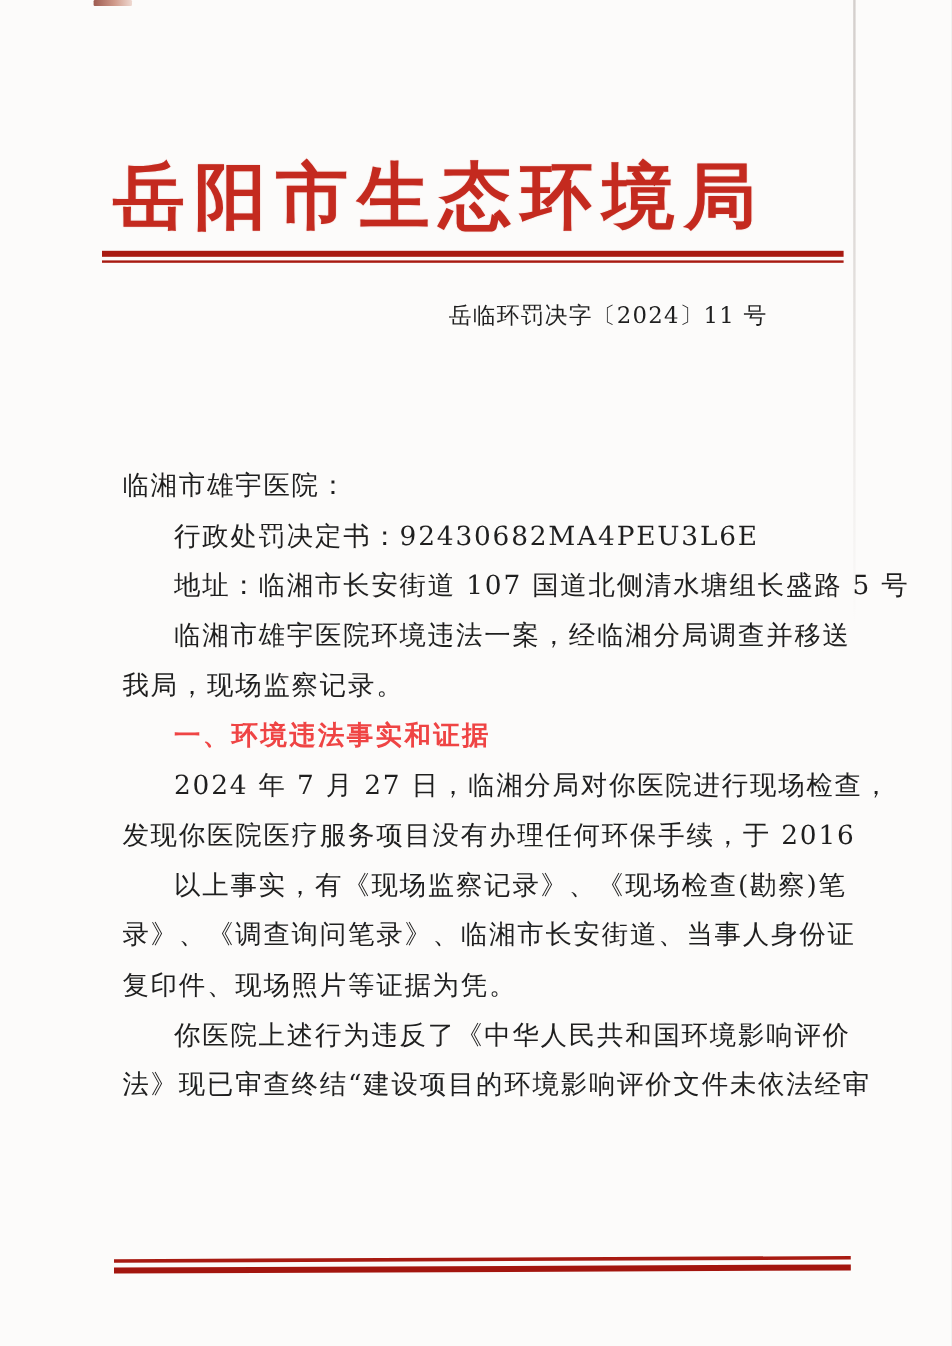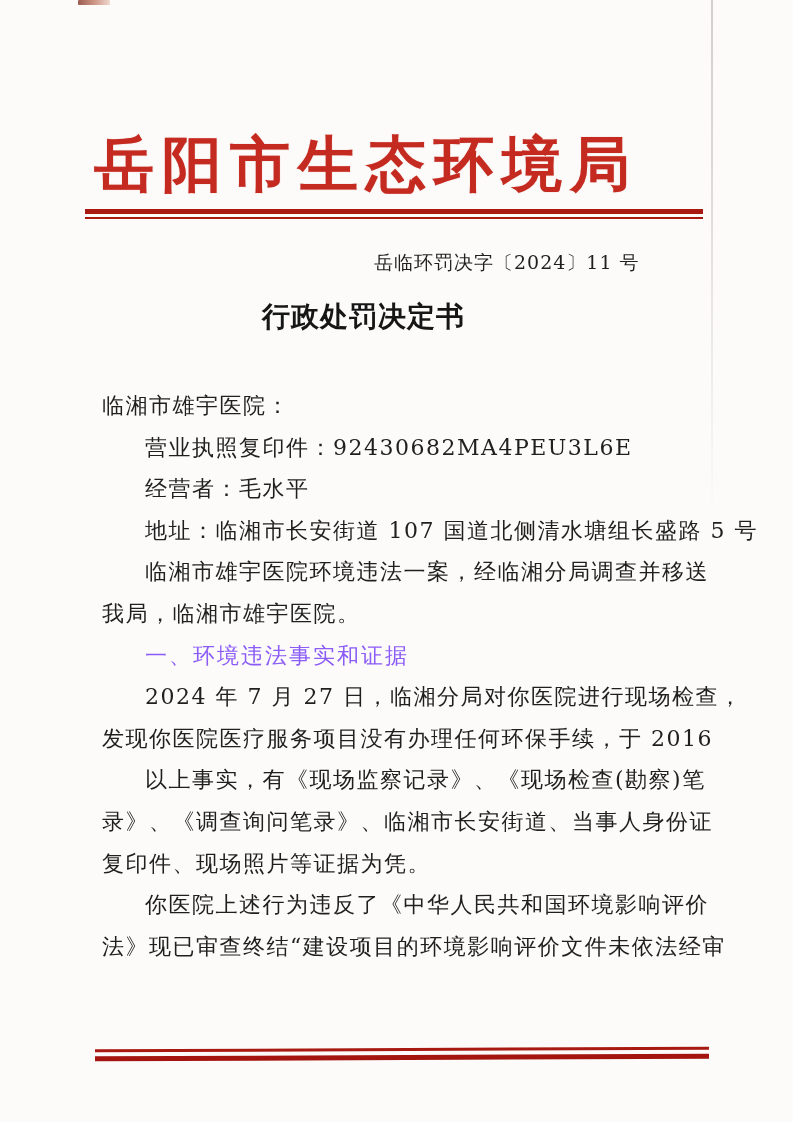--- a/index.html
+++ b/index.html
@@ -55,21 +55,21 @@
     position:absolute;left:102px;top:385px;width:620px;
   }
   .body-line{
     height:41.6px;line-height:41.6px;
     font-size:22px;letter-spacing:1.5px;white-space:pre;
     color:var(--text-color);
   }
   .body-line.indent{padding-left:43px;}
   .body-line.heading{
     font-family:"DejaVu Sans","Liberation Sans",sans-serif;
-    font-weight:400;letter-spacing:2px;color:#8b5cf6;
+    font-weight:700;letter-spacing:2px;color:#ef4444;
   }
   
   .bottom-rules{
     position:absolute;left:95px;top:1047px;width:614px;height:14px;
     transform:rotate(-0.25deg);
   }
   .rule-bottom-thin{position:absolute;left:0;top:1px;width:100%;height:2.5px;background:var(--rule-red);}
   .rule-bottom-thick{position:absolute;left:0;top:8px;width:100%;height:5px;background:#a3150e;}
 </style>
 </head>
@@ -80,29 +80,27 @@
   <div class="top-smudge"></div>
   <div class="edge-line"></div>
 
   <div class="agency-name">岳阳市生态环境局</div>
 
   <div class="rule rule-top-thick"></div>
   <div class="rule rule-top-thin"></div>
 
   <div class="doc-number">岳临环罚决字〔2024〕11 号</div>
 
-  <div class="doc-title">行政处罚决定书</div>
 
   <div class="document-body">
       <div class="body-line">临湘市雄宇医院：</div>
-      <div class="body-line indent">营业执照复印件：92430682MA4PEU3L6E</div>
-      <div class="body-line indent">经营者：毛水平</div>
+      <div class="body-line indent">行政处罚决定书：92430682MA4PEU3L6E</div>
       <div class="body-line indent">地址：临湘市长安街道 107 国道北侧清水塘组长盛路 5 号</div>
       <div class="body-line indent">临湘市雄宇医院环境违法一案，经临湘分局调查并移送</div>
-      <div class="body-line">我局，临湘市雄宇医院。</div>
+      <div class="body-line">我局，现场监察记录。</div>
       <div class="body-line indent heading">一、环境违法事实和证据</div>
       <div class="body-line indent">2024 年 7 月 27 日，临湘分局对你医院进行现场检查，</div>
       <div class="body-line">发现你医院医疗服务项目没有办理任何环保手续，于 2016</div>
       <div class="body-line indent">以上事实，有《现场监察记录》、《现场检查(勘察)笔</div>
       <div class="body-line">录》、《调查询问笔录》、临湘市长安街道、当事人身份证</div>
       <div class="body-line">复印件、现场照片等证据为凭。</div>
       <div class="body-line indent">你医院上述行为违反了《中华人民共和国环境影响评价</div>
       <div class="body-line">法》现已审查终结“建设项目的环境影响评价文件未依法经审</div>
     </div>
 

